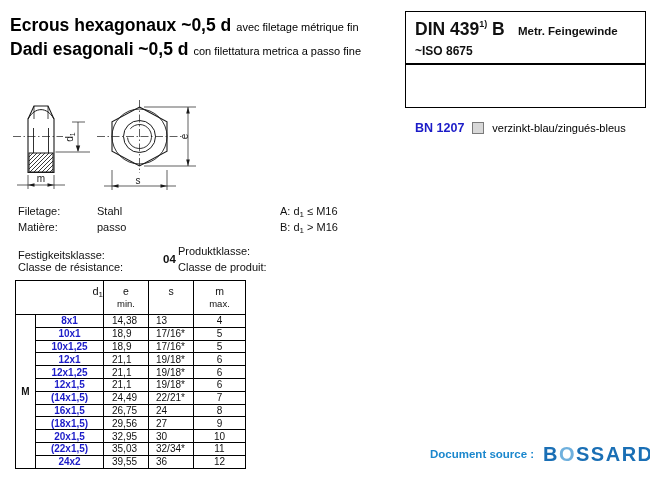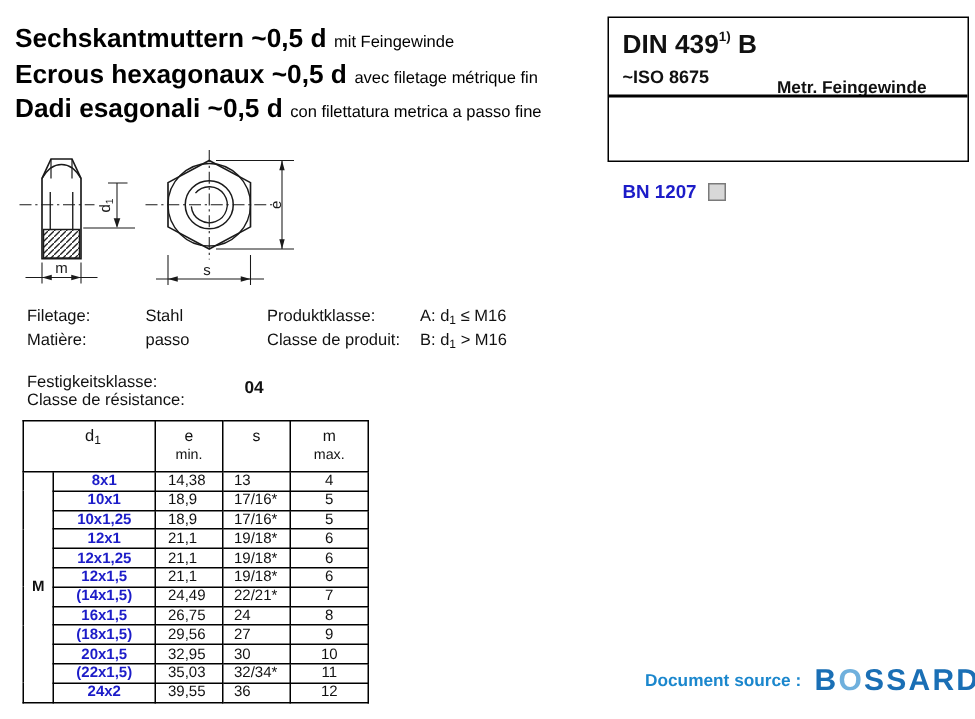--- a/index.html
+++ b/index.html
@@ -8,82 +8,80 @@
   
   .titles{position:absolute;left:10px;top:15px;}
   .title-line{height:23.5px;white-space:nowrap;}
   .t-main{font-size:17.5px;font-weight:bold;color:#000;}
   .t-sub{font-size:11px;color:#000;margin-left:5px;}
   
   .std-box{position:absolute;left:405px;top:11px;width:241px;height:97px;border:1.5px solid #000;box-sizing:border-box;}
   .din-line{position:absolute;left:9px;top:7px;font-size:17.5px;font-weight:bold;white-space:nowrap;}
   .din-line sup{font-size:9px;vertical-align:8px;}
   .iso-line{position:absolute;left:9px;top:32px;font-size:12px;font-weight:bold;}
-  .std-right{position:absolute;left:112px;top:11px;font-size:11.5px;font-weight:bold;line-height:17px;white-space:nowrap;margin-top:28px;}
+  .std-right{position:absolute;left:112px;top:11px;font-size:11.5px;font-weight:bold;line-height:17px;white-space:nowrap;}
   .std-divider{position:absolute;left:0;top:51px;width:100%;height:1.5px;background:#000;}
   .bn-row{position:absolute;left:9px;top:61px;display:flex;align-items:center;gap:8px;white-space:nowrap;margin-top:48px;}
   .bn-label{font-size:12.5px;font-weight:bold;}
   .swatch{width:12px;height:12px;border:1px solid #7a7a7a;box-sizing:border-box;}
   .finish-text{font-size:11px;color:#000;}
   
   .drawing-svg{position:absolute;left:0px;top:98px;}
   
   .mat-line{position:absolute;font-size:11px;white-space:nowrap;}
   .mat-label{position:absolute;left:18px;}
   .mat-value{position:absolute;left:97px;}
-  .pk-label{position:absolute;left:178px;}
+  .pk-label{position:absolute;left:178px;margin-top:40px;}
   .pk-value{position:absolute;left:280px;}
   sub.sb{font-size:8px;vertical-align:-2px;line-height:0;}
   .strength{position:absolute;left:18px;top:249px;font-size:11px;font-weight:normal;line-height:12.3px;}
   .strength-value{position:absolute;left:163px;top:253px;font-size:11.5px;font-weight:bold;}
   
   .dim-table{position:absolute;left:15px;top:280px;border-collapse:collapse;table-layout:fixed;
              border:1.5px solid #000;}
   .dim-table th,.dim-table td{border:1px solid #000;padding:0;}
   .dim-table thead th{height:29px;vertical-align:top;font-weight:normal;}
-  .d1-head{text-align:center;font-size:11px;font-weight:bold;padding:4px 0 0 5px !important;}
+  .d1-head{text-align:right;font-size:11px;font-weight:bold;padding:4px 0 0 5px !important;}
   .h1{font-size:10.5px;margin-top:4px;text-align:center;}
   .h2{font-size:9.5px;margin-top:1px;text-align:center;min-height:11px;}
   .dim-table td{height:11.8px;font-size:10px;line-height:11px;}
   .m-cell{text-align:center;font-weight:bold;font-size:11px;vertical-align:middle;}
   .size-cell{text-align:center;font-weight:bold;}
   .e-cell{text-align:left;padding-left:8px !important;}
   .s-cell{text-align:left;padding-left:7px !important;}
   .m-col-cell{text-align:center;}
   
   .footer-label{position:absolute;left:430px;top:448px;font-size:11.5px;font-weight:bold;white-space:nowrap;}
   .brand{position:absolute;left:543px;top:443px;font-size:20px;font-weight:bold;letter-spacing:1.5px;white-space:nowrap;}
 </style>
 </head>
 <body>
 
 <div class="page">
 
   <div class="titles">
     <div class="title-line">
-      <span class="t-main">Sechskantmuttern ~0,5 d</span><span class="t-sub">mit Feingewinde</span>
-    </div>
-    <div class="title-line">
       <span class="t-main">Ecrous hexagonaux ~0,5 d</span><span class="t-sub">avec filetage métrique fin</span>
     </div>
     <div class="title-line">
       <span class="t-main">Dadi esagonali ~0,5 d</span><span class="t-sub">con filettatura metrica a passo fine</span>
     </div>
   </div>
 
   <div class="std-box">
     <div class="din-line"><span>DIN 439</span><sup>1)</sup><span> B</span></div>
     <div class="iso-line">~ISO 8675</div>
     <div class="std-right">
       <div>Metr. Feingewinde</div>
     </div>
     <div class="std-divider"></div>
     <div class="bn-row">
       <span class="bn-label" style="color: rgb(28, 28, 200);">BN 1207</span>
       <span class="swatch" style="background: rgb(216, 216, 216);"></span>
+      <span class="finish-text">verzinkt-blau/zingués-bleus</span>
     </div>
   </div>
 
   <svg class="drawing-svg" width="230" height="102" viewBox="0 0 230 102">
     <defs>
       <pattern id="hatch" patternUnits="userSpaceOnUse" width="4" height="4">
         <path d="M0,4 L4,0" stroke="#222" stroke-width="0.9"></path>
       </pattern>
     </defs>
     <g stroke="#1a1a1a" fill="none" stroke-width="1.1">

